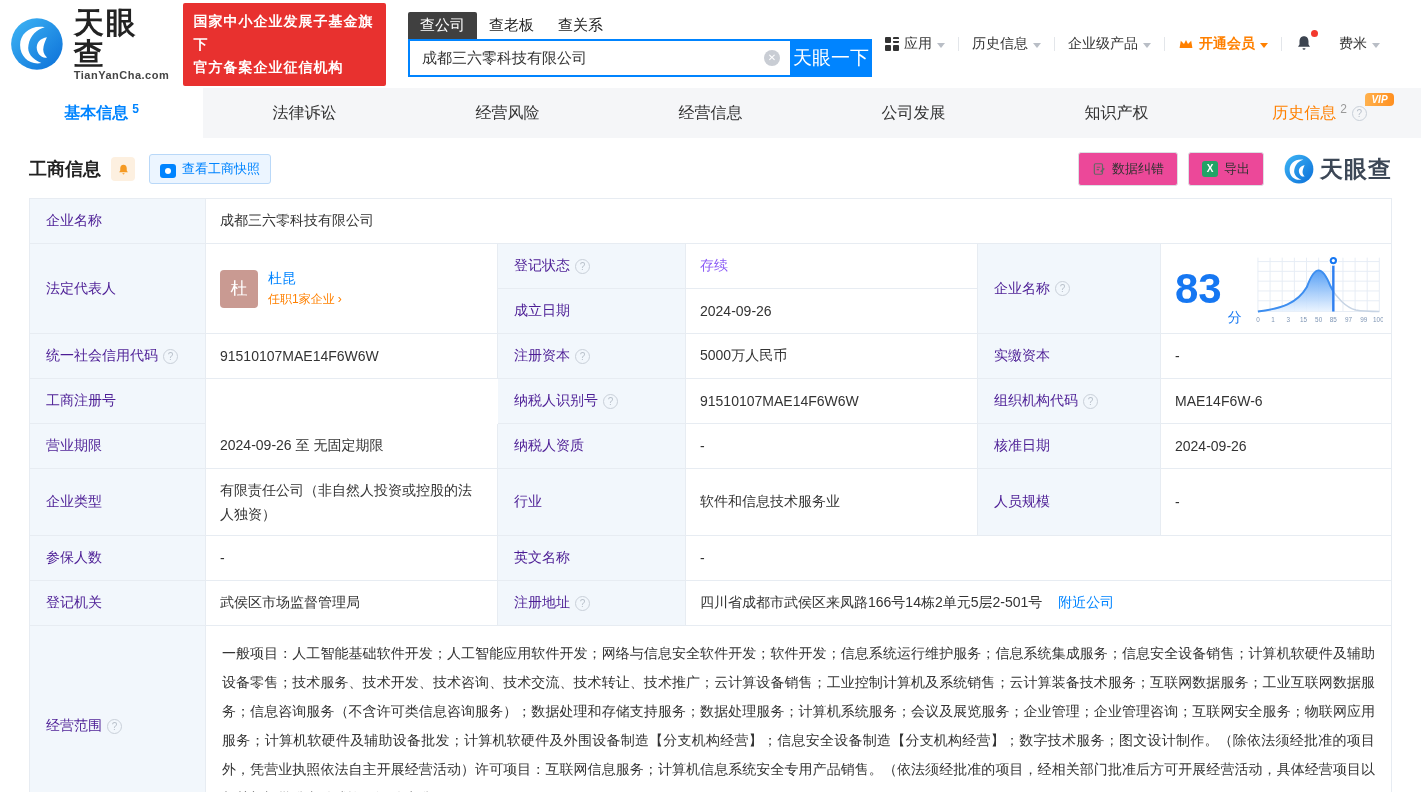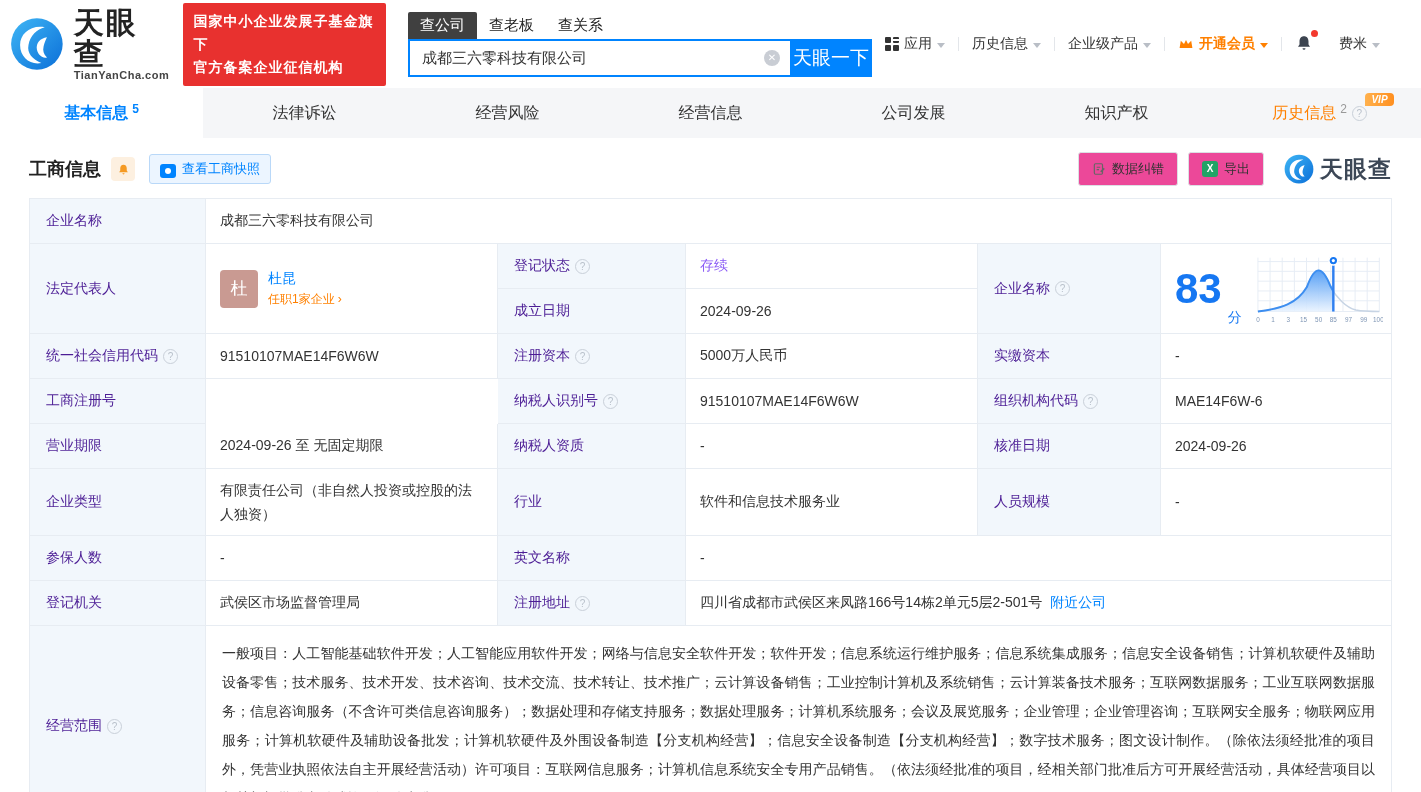--- a/index.html
+++ b/index.html
@@ -414,21 +414,21 @@
   <div class="cell lbl" style="grid-row:9;grid-column:1">
       <span>登记机关</span>
     </div>
   <div class="cell val" style="grid-row:9;grid-column:2">
       <span>武侯区市场监督管理局</span>
     </div>
   <div class="cell lbl" style="grid-row:9;grid-column:3">
     <span>注册地址</span>
       <span class="q"></span>
   </div>
-  <div class="cell val er" style="grid-row:9;grid-column:4/7;gap:8px">
+  <div class="cell val er" style="grid-row:9;grid-column:4/7;gap:16px">
     <span>四川省成都市武侯区来凤路166号14栋2单元5层2-501号</span>
     <span class="link">附近公司</span>
   </div>
 
   <div class="cell lbl eb" style="grid-row:10;grid-column:1">
     <span>经营范围</span>
       <span class="q"></span>
   </div>
   <div class="cell val er eb scope-val" style="grid-row:10;grid-column:2/7">
     <span>一般项目：人工智能基础软件开发；人工智能应用软件开发；网络与信息安全软件开发；软件开发；信息系统运行维护服务；信息系统集成服务；信息安全设备销售；计算机软硬件及辅助设备零售；技术服务、技术开发、技术咨询、技术交流、技术转让、技术推广；云计算设备销售；工业控制计算机及系统销售；云计算装备技术服务；互联网数据服务；工业互联网数据服务；信息咨询服务（不含许可类信息咨询服务）；数据处理和存储支持服务；数据处理服务；计算机系统服务；会议及展览服务；企业管理；企业管理咨询；互联网安全服务；物联网应用服务；计算机软硬件及辅助设备批发；计算机软硬件及外围设备制造【分支机构经营】；信息安全设备制造【分支机构经营】；数字技术服务；图文设计制作。（除依法须经批准的项目外，凭营业执照依法自主开展经营活动）许可项目：互联网信息服务；计算机信息系统安全专用产品销售。（依法须经批准的项目，经相关部门批准后方可开展经营活动，具体经营项目以相关部门批准文件或许可证件为准）</span>

